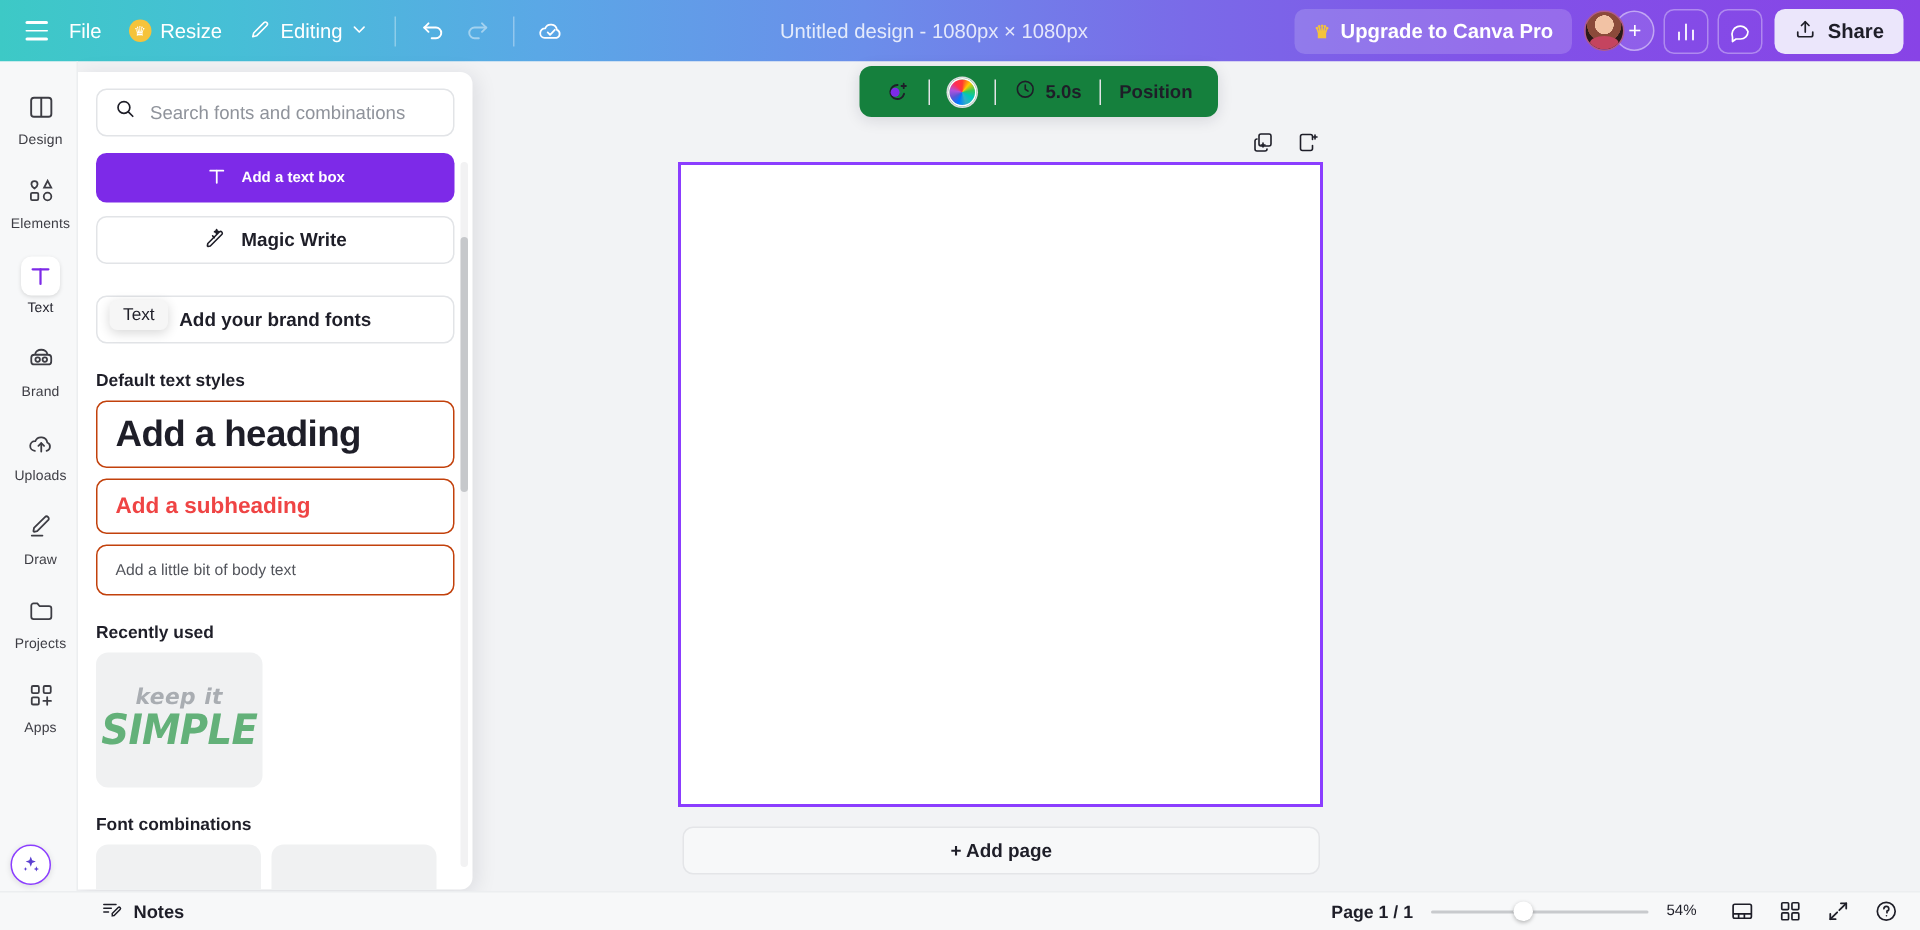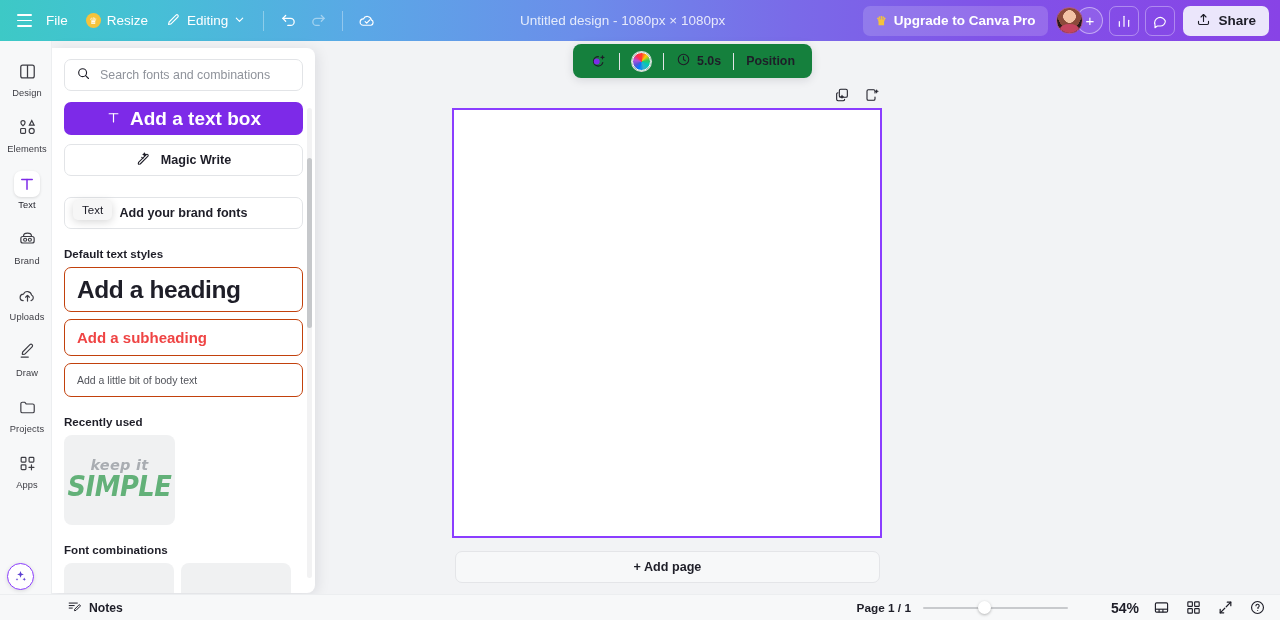--- a/index.html
+++ b/index.html
@@ -120,21 +120,21 @@
     height:32px; border:1px solid #e2e4e7; border-radius:7px;
     padding: 0 11px; background:#fff;
   }
   .search-box input {
     border:none; outline:none; flex:1; font-size:12.4px;
     font-family:"Liberation Sans", sans-serif; color:#20202a; background:transparent;
   }
   .search-box input::placeholder { color:#8f939b; }
   .btn-primary {
     margin-top:11px; height:33px; border-radius:7px;
-    background:#7d2ae8; color:#fff; font-size:19px; font-weight:700;
+    background:#7d2ae8; color:#fff; font-size:10px; font-weight:700;
     display:flex; align-items:center; justify-content:center; gap:9px; cursor:pointer;
   }
   .btn-outline {
     margin-top:9px; height:32px; border-radius:7px;
     border:1px solid #e2e4e7; background:#fff;
     color:#1e1e28; font-size:12.6px; font-weight:700;
     display:flex; align-items:center; justify-content:center; gap:9px; cursor:pointer;
   }
   .btn-brand { margin-top:21px; }
   .sec-title { font-size:11.6px; font-weight:700; color:#1e1e28; margin-top:18px; margin-bottom:7px; }
@@ -223,21 +223,21 @@
     padding:3px 7px; border-radius:5px;
   }
   .bb-right { margin-left:auto; display:flex; align-items:center; gap:12px; padding-right:13px; }
   .page-count { font-size:11.8px; font-weight:700; color:#1e1e28; }
   .zoom-slider { width:145px; height:14px; display:flex; align-items:center; position:relative; cursor:pointer; }
   .zoom-track { width:100%; height:2px; background:#c8cacd; border-radius:2px; }
   .zoom-thumb {
     position:absolute; left:55px; width:13px; height:13px;
     background:#fff; border-radius:50%; box-shadow:0 1px 3px rgba(0,0,0,.28);
   }
-  .zoom-pct { font-size:14px; font-weight:700; color:#1e1e28; min-width:28px;margin-left:31px; }
+  .zoom-pct { font-size:10px; font-weight:400; color:#1e1e28; min-width:28px; }
   .bb-ico { width:20px;height:20px;display:flex;align-items:center;justify-content:center;cursor:pointer;border-radius:4px; }
 
   .magic-btn {
     position:absolute; left:7px; bottom:30px; width:27px; height:27px;
     border-radius:50%; background:#fff; border:1.4px solid #8b3dff;
     display:flex; align-items:center; justify-content:center; cursor:pointer;
     box-shadow:0 1px 4px rgba(0,0,0,.12); z-index:8;
   }
 </style>
 </head>

